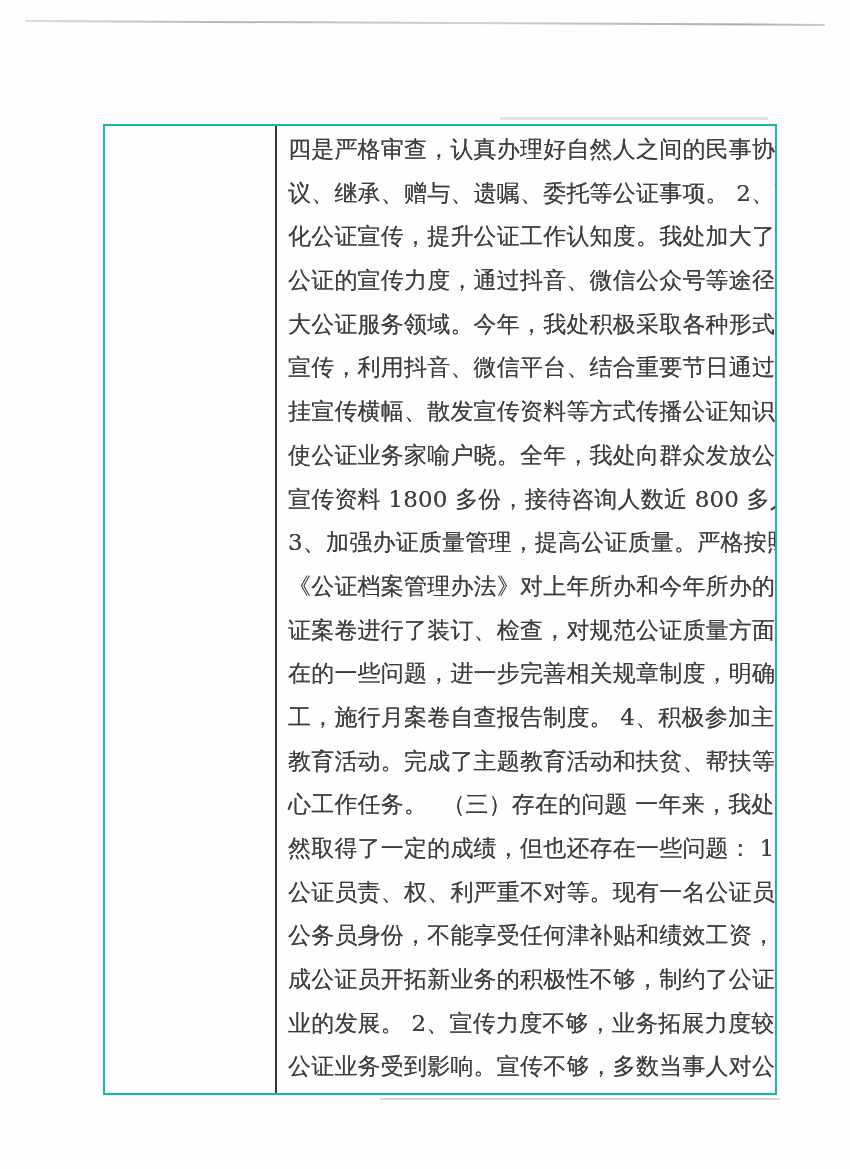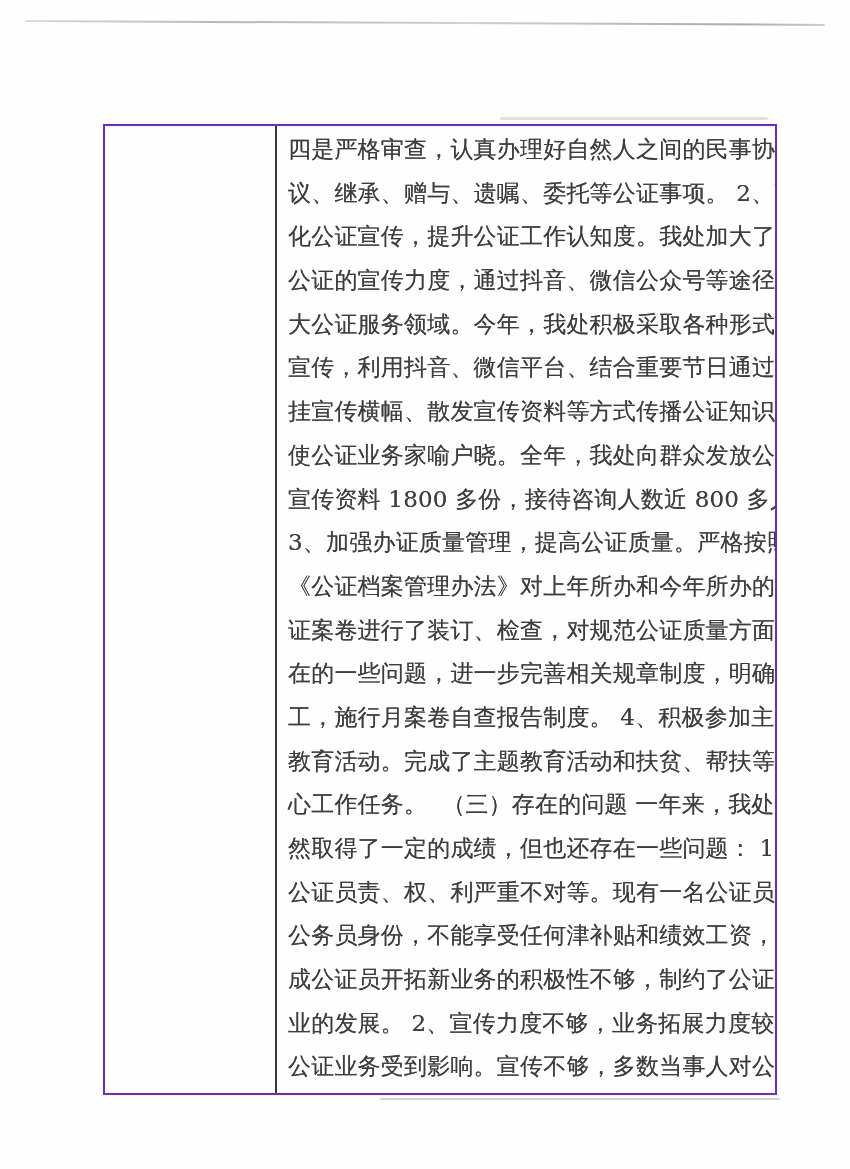--- a/index.html
+++ b/index.html
@@ -49,21 +49,21 @@
     opacity: 0.6;
     border-radius: 2px;
   }
   .form-table {
     position: absolute;
     left: 103px;
     top: 124px;
     width: 674px;
     height: 971px;
     box-sizing: border-box;
-    border: 2px solid #6d28d9;
+    border: 2px solid #14b8a6;
     display: flex;
     background: #fefefe;
   }
   .cell-left {
     width: 172px;
     box-sizing: border-box;
     border-right: 2px solid #383838;
   }
   .cell-right {
     flex: 1;

